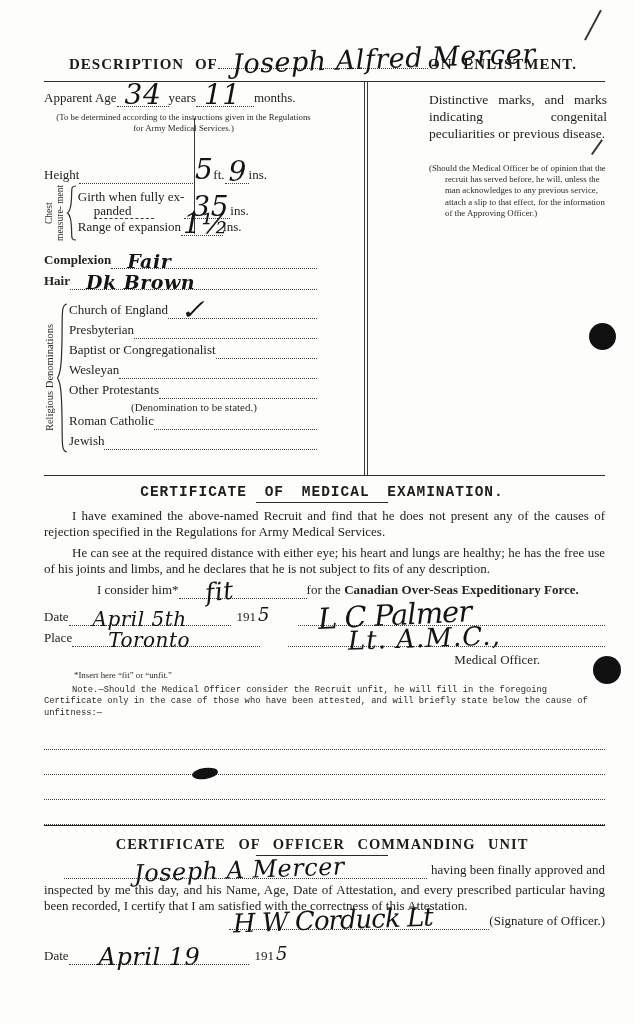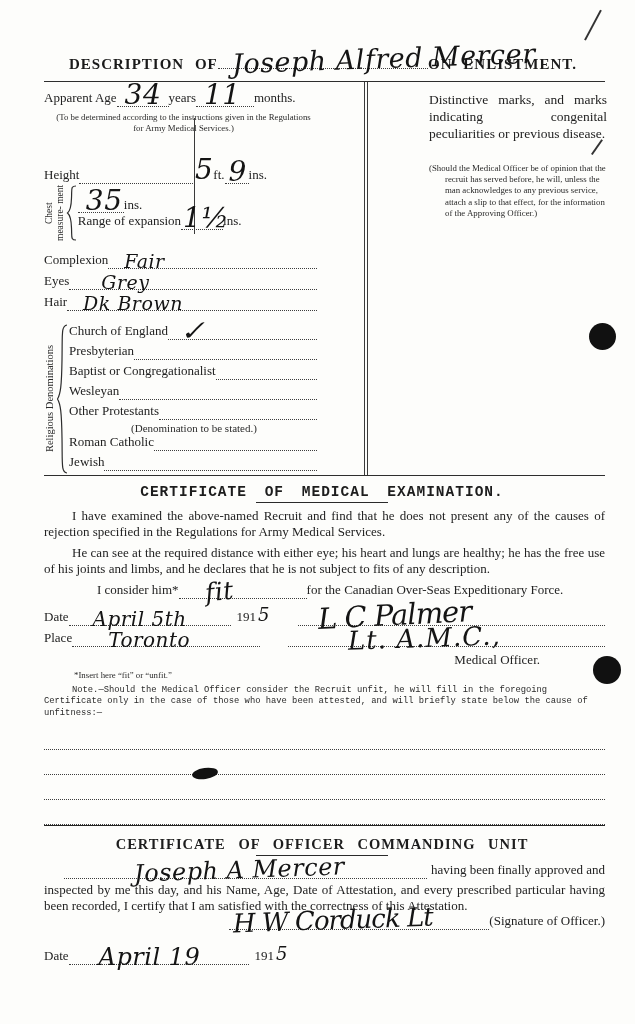--- a/index.html
+++ b/index.html
@@ -4,21 +4,21 @@
 <style>
   html,body{margin:0;padding:0;background:#777;}
   .page{
     position:relative;width:635px;height:1024px;margin:0 auto;
     background:#fdfdfb;color:#222;overflow:hidden;
     font-family:"Liberation Serif",serif;font-size:13px;
     box-sizing:border-box;
     padding-left:9px;
   }
   
-  .b{font-weight:normal;}
+  .b{font-weight:bold;}
   .row{display:flex;align-items:baseline;}
   .dotseg,.dotfill{display:inline-block;position:relative;border-bottom:1px dotted #3d3d3d;}
   .dotseg::after,.dotfill::after{content:"\00a0";}
   .dotfill{flex:1 1 auto;}
   .hw{
     font-family:"DejaVu Serif",serif;font-style:italic;color:#141414;
     white-space:nowrap;letter-spacing:.5px;line-height:1;
   }
   .hw-over{position:absolute;bottom:-3px;left:8px;}
   .fineprint{font-size:8.8px;line-height:1.2;color:#2a2a2a;}
@@ -51,21 +51,21 @@
   .unit-seg{width:24px;}
   .chest-group{margin-top:8px;display:flex;align-items:center;height:58px;}
   .vlabel{
     writing-mode:vertical-rl;transform:rotate(180deg);
     font-size:9.5px;line-height:1.15;text-align:center;color:#2a2a2a;flex:none;
   }
   .brace{flex:none;display:flex;align-items:center;}
   .chest-rows{flex:1;}
   .girth-label{line-height:1.1;}
   .girth-ind{margin-left:16px;}
-  .id-rows{margin-top:10px;}
+  .id-rows{margin-top:10px;font-weight:bold;}
   .id-row{height:21px;}
   .hw-val{font-size:19px;margin-left:8px;}
   .religion-group{margin-top:8px;display:flex;align-items:center;}
   .rel-rows{flex:1;}
   .rel-row{height:20px;}
   .rel-note{font-size:11px;margin-left:62px;height:11px;line-height:1;}
   .hw-check{position:absolute;bottom:-2px;left:16px;font-size:20px;transform:rotate(-12deg) scale(1.7,1.1);}
   .distinctive{margin:10px 0 0 0;font-size:13.5px;line-height:1.25;text-align:justify;}
   .mo-note{margin:20px 0 0 0;font-size:8.8px;line-height:1.3;padding-left:16px;text-indent:-16px;color:#2a2a2a;}
   
@@ -166,20 +166,24 @@
           <span>measure-</span>
           <span>ment</span>
         </span>
         <span class="brace">
           <svg width="12" height="56" viewBox="0 0 12 56">
               <path d="M10 1 C4.5 1 6 4 5.5 13 C5.2 23 4 26 1.5 28 C4 30 5.2 33 5.5 43 C6 52 4.5 55 10 55" fill="none" stroke="#2c2c2c" stroke-width="1.2"></path>
             </svg>
         </span>
         <div class="chest-rows">
           <div class="row" style="align-items:flex-end;">
+            <span class="girth-label">
+              <span>Girth when fully ex-</span><br>
+              <span class="girth-ind dotseg" style="border-bottom:1px dashed #3d3d3d;"><span>panded</span>&nbsp;&nbsp;&nbsp;&nbsp;&nbsp;&nbsp;</span>
+            </span>
             <span class="dotseg" style="width:46px">
               <span class="hw hw-num hw-over">35</span>
             </span>
             <span>ins.</span>
           </div>
           <div class="row" style="margin-top:0;">
             <span>Range of expansion</span>
             <span class="dotseg" style="width:42px">
               <span class="hw hw-num hw-over" style="left:2px">1½</span>
             </span>
@@ -189,26 +193,20 @@
       </div>
 
       <div class="id-rows">
         <div class="row id-row">
           <span>Complexion</span>
           <span class="dotfill">
             <span class="hw hw-val hw-over">Fair</span>
           </span>
         </div>
         <div class="row id-row">
-          <span>Eyes</span>
-          <span class="dotfill">
-            <span class="hw hw-val hw-over" style="left:24px">Grey</span>
-          </span>
-        </div>
-        <div class="row id-row">
           <span>Hair</span>
           <span class="dotfill">
             <span class="hw hw-val hw-over">Dk Brown</span>
           </span>
         </div>
       </div>
 
       <div class="religion-group">
         <span class="vlabel" style="font-size:10.5px">
           <span>Religious</span>

